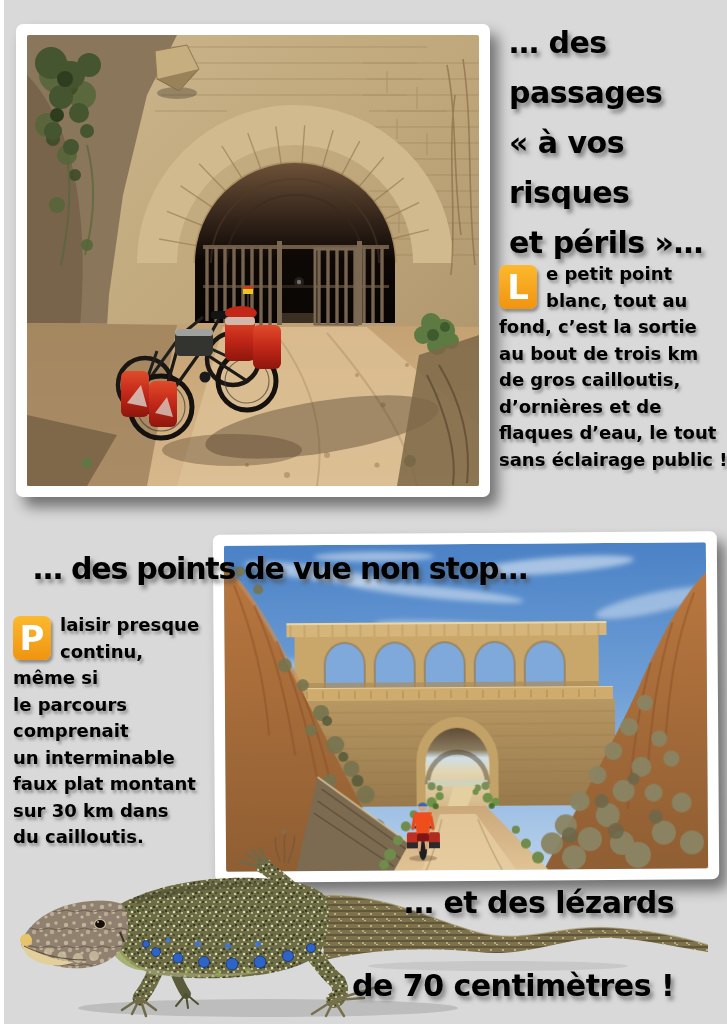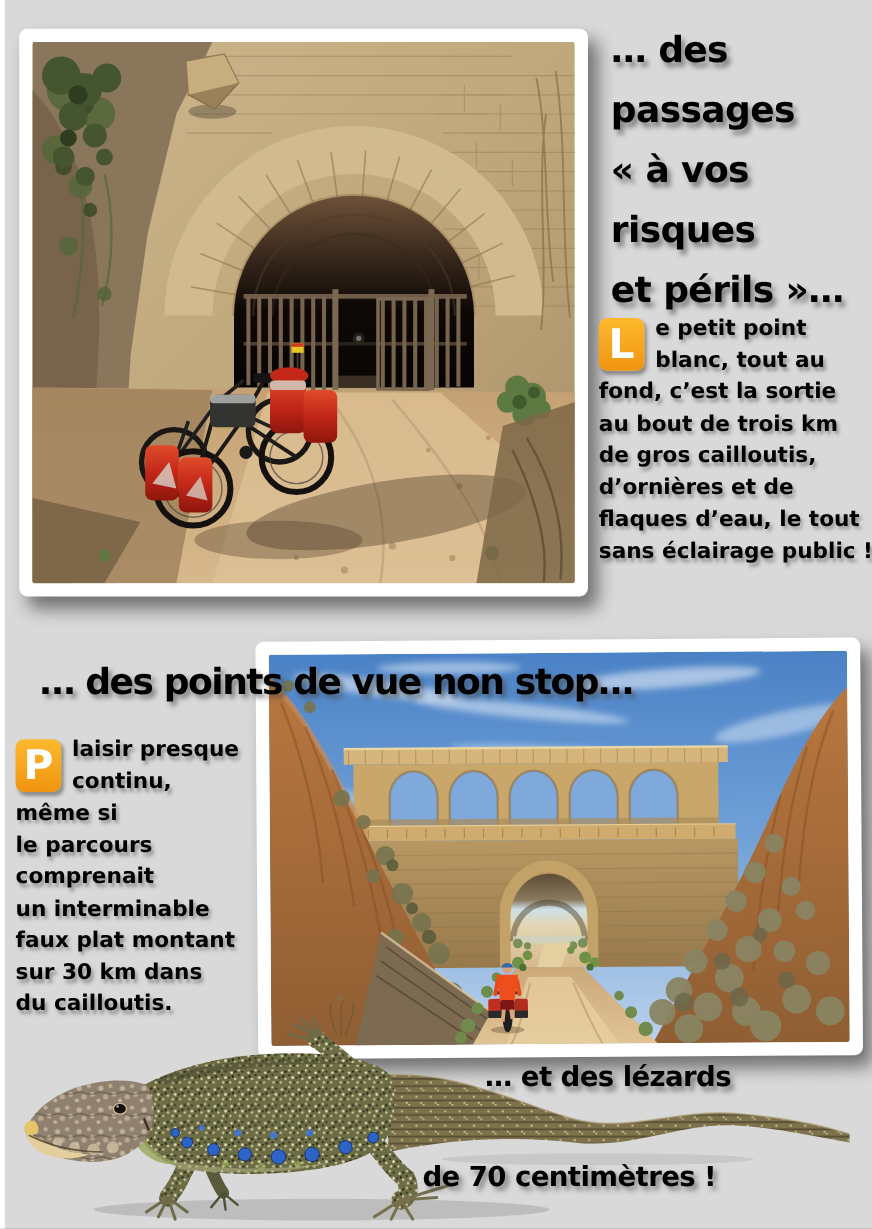--- a/index.html
+++ b/index.html
@@ -17,21 +17,21 @@
   #h-views{left:33px;top:549px;line-height:40px;letter-spacing:-1.2px;width:520px;}
   .para{position:absolute;font-weight:bold;font-size:18px;line-height:26.5px;
         text-shadow:2px 3px 3px rgba(90,90,90,.55);z-index:5;}
   #para-tunnel{left:499px;top:261px;width:230px;}
   #para-trail{left:13px;top:612px;width:205px;}
   .ptext{white-space:pre-line;}
   .dropcap{float:left;width:38px;height:44px;margin:4px 9px 2px 0;border-radius:7px;
            background:linear-gradient(180deg,#fcb92e,#f09410);color:#fff;font-size:34px;
            font-weight:bold;line-height:44px;text-align:center;text-shadow:none;
            box-shadow:2px 3px 3px rgba(0,0,0,.35);}
-  .caption{position:absolute;font-weight:bold;font-size:23px;letter-spacing:-.5px;
+  .caption{position:absolute;font-weight:bold;font-size:30px;letter-spacing:-.5px;
            text-shadow:3px 4px 4px rgba(70,70,70,.6);z-index:5;white-space:nowrap;}
   #cap-lizard1{left:404px;top:885px;}
   #cap-lizard2{left:352px;top:968px;}
   #lizard{position:absolute;left:8px;top:848px;z-index:4;}
 </style>
 </head>
 <body>
 
 <div class="page">
   <div class="edge-strip"></div>

